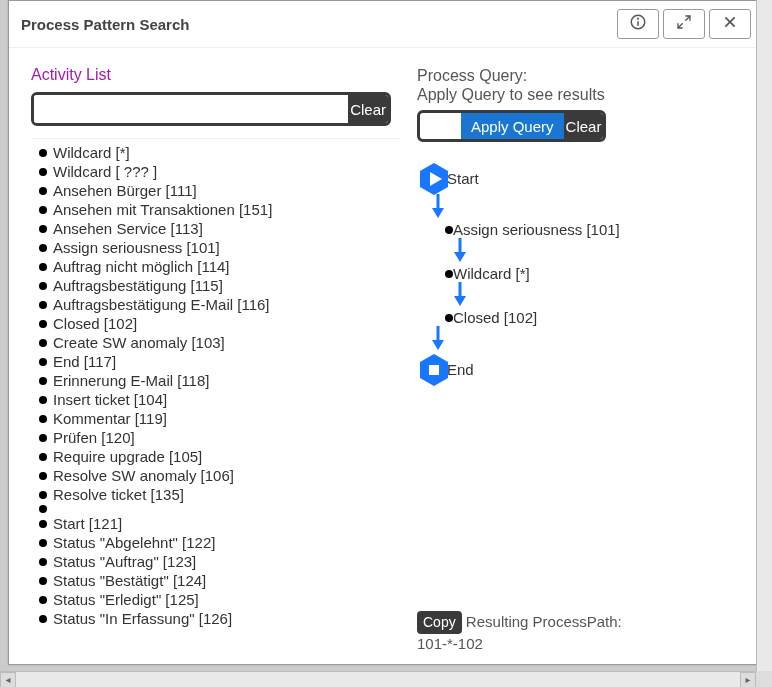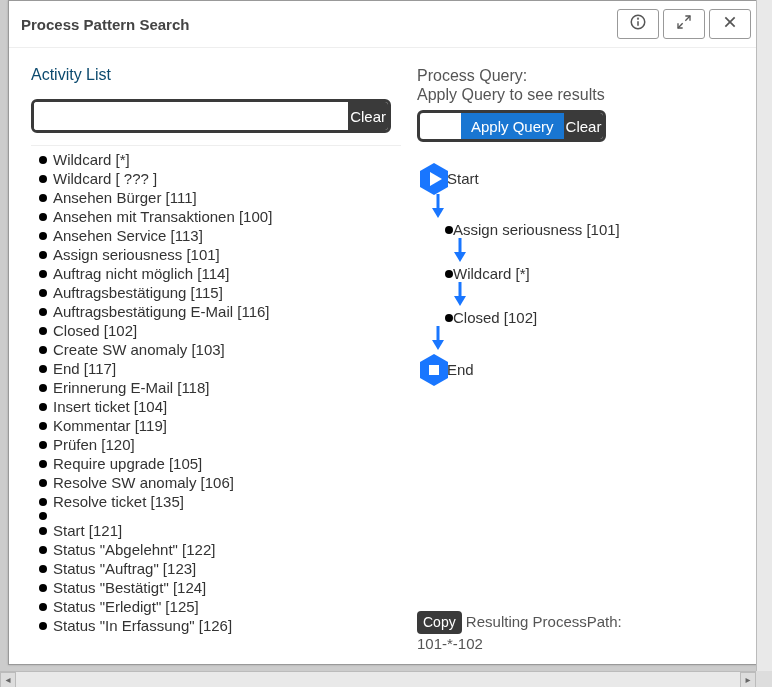--- a/index.html
+++ b/index.html
@@ -66,22 +66,22 @@
     gap: 16px;
     overflow: hidden;
   }
   .left-pane {
     width: 370px;
     display: flex;
     flex-direction: column;
   }
   .pane-heading {
     font-size: 16px;
-    color: #0c4a6e;
-    margin-bottom: 15px;
+    color: #a21caf;
+    margin-bottom: 8px;
   }
   .search-row {
     display: flex;
     border: 3px solid #3a3a3a;
     border-radius: 6px;
     overflow: hidden;
     height: 34px;
     margin-bottom: 12px;
     width: 360px;
   }
@@ -292,21 +292,21 @@
               <div class="activity-item">
                 <span class="bullet"></span>
                 <span>Wildcard [ ??? ]</span>
               </div>
               <div class="activity-item">
                 <span class="bullet"></span>
                 <span>Ansehen Bürger [111]</span>
               </div>
               <div class="activity-item">
                 <span class="bullet"></span>
-                <span>Ansehen mit Transaktionen [100]</span>
+                <span>Ansehen mit Transaktionen [151]</span>
               </div>
               <div class="activity-item">
                 <span class="bullet"></span>
                 <span>Ansehen Service [113]</span>
               </div>
               <div class="activity-item">
                 <span class="bullet"></span>
                 <span>Assign seriousness [101]</span>
               </div>
               <div class="activity-item">

